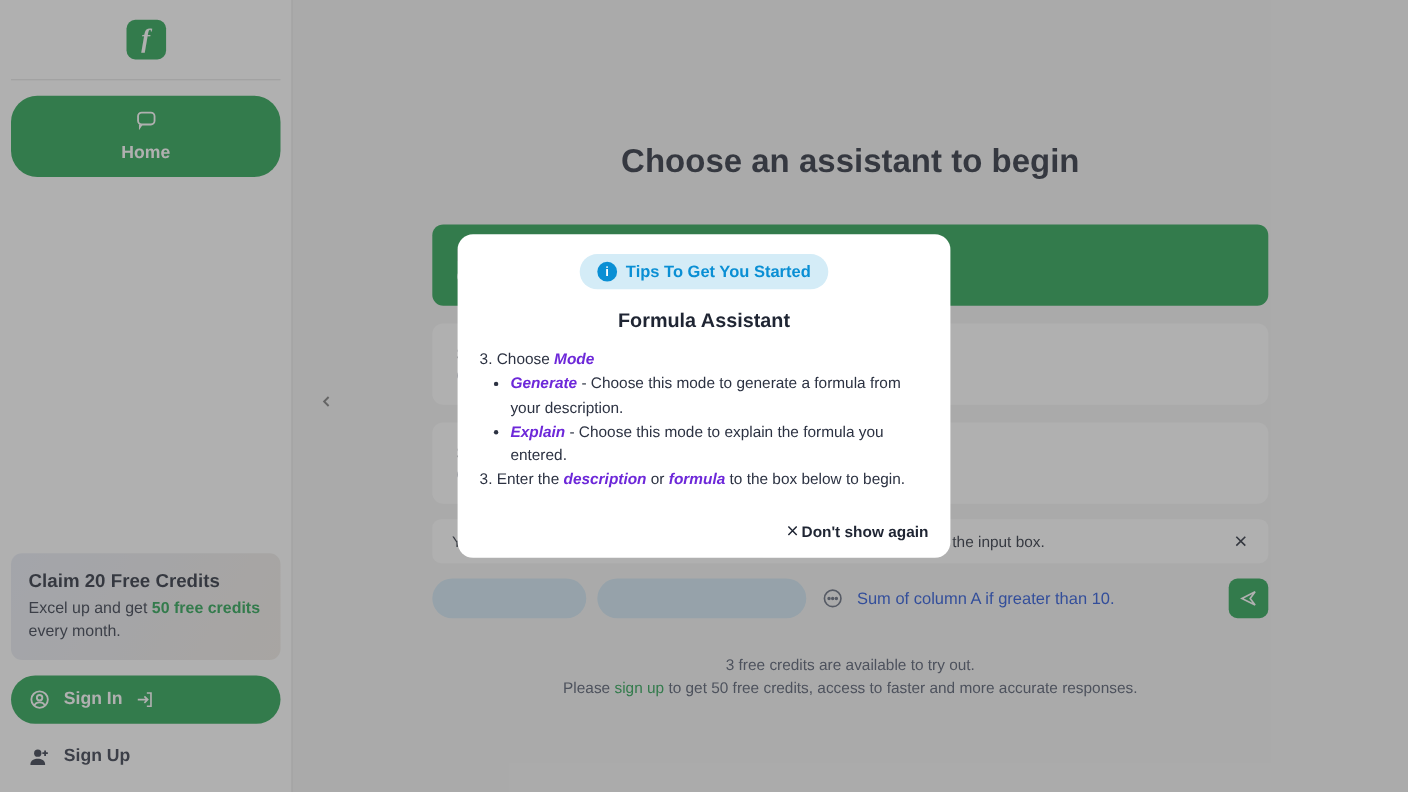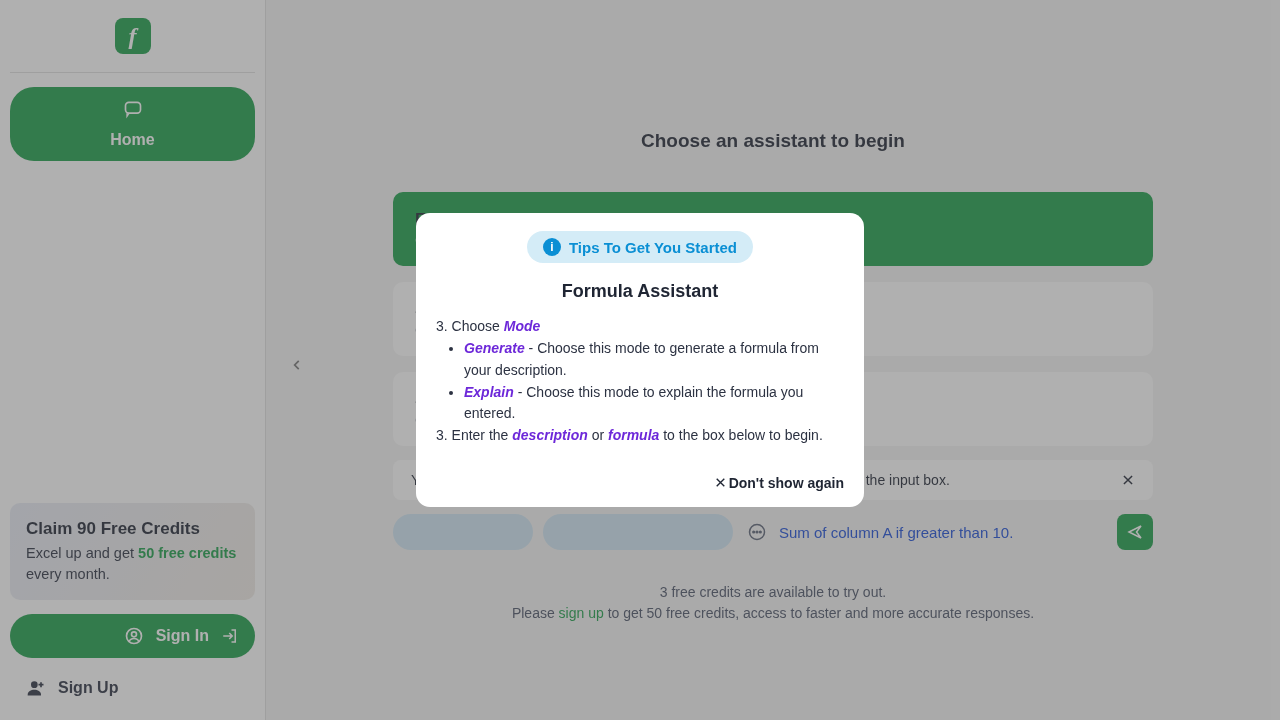--- a/index.html
+++ b/index.html
@@ -15,26 +15,26 @@
 
 .spacer { flex: 1; }
 
 .collapse-arrow { position: absolute; left: 290px; top: 356px; color: #777; font-size: 18px; cursor: pointer; }
 
 .credits-card { background: linear-gradient(120deg, #e8ecf5, #f0ece6); border-radius: 10px; padding: 16px; margin-bottom: 14px; }
 .credits-title { font-size: 17px; font-weight: 700; color: #1f2533; margin-bottom: 4px; }
 .credits-line { font-size: 14.5px; color: #2c3242; line-height: 1.4; }
 .credits-highlight { color: #1d9e4a; font-weight: 600; }
 
-.signin-btn { background: #1d9e4a; color: #fff; border-radius: 24px; padding: 12px 16px; display: flex; align-items: center; gap: 12px; font-size: 16px; font-weight: 600; cursor: pointer; justify-content: flex-end; margin-bottom: 8px; }
+.signin-btn { background: #1d9e4a; color: #fff; border-radius: 24px; padding: 12px 16px; display: flex; align-items: center; gap: 12px; font-size: 16px; font-weight: 600; cursor: pointer; justify-content: flex-start; margin-bottom: 8px; }
 .signin-left { display: flex; align-items: center; gap: 12px; }
 .signup-btn { color: #2c3242; padding: 12px 16px; display: flex; align-items: center; gap: 12px; font-size: 16px; font-weight: 600; cursor: pointer; }
 
 .main { flex: 1; padding: 40px 60px 20px; display: flex; flex-direction: column; align-items: center; }
-.page-title { font-size: 19px; font-weight: 800; color: #1f2533; margin-top: 90px; margin-bottom: 40px; }
+.page-title { font-size: 30px; font-weight: 800; color: #1f2533; margin-top: 90px; margin-bottom: 40px; }
 
 .cards { display: flex; flex-direction: column; gap: 16px; width: 760px; }
 .card { background: #fff; border-radius: 10px; padding: 18px 22px; }
 .card-title { font-size: 17px; font-weight: 700; color: #1f2533; }
 .card-desc { font-size: 14.5px; color: #4c5468; margin-top: 2px; }
 .card-formula { background: #1d9e4a; color: #fff; }
 .card-formula .card-desc { color: #e3f5e9; }
 
 .tip-bar { width: 760px; background: #fff; border-radius: 8px; padding: 12px 18px; display: flex; align-items: center; justify-content: space-between; font-size: 14px; color: #1f2533; margin-top: 14px; }
 
@@ -75,21 +75,21 @@
             <rect x="3" y="4" width="18" height="13" rx="4"></rect>
             <path d="M8 10h0M12 10h0M16 10h0M7 17l-2 3v-3"></path>
           </svg>
       </span>
       <span>Home</span>
     </div>
 
     <div class="spacer"></div>
 
     <div class="credits-card">
-      <div class="credits-title">Claim 90 Free Credits</div>
+      <div class="credits-title">Claim 20 Free Credits</div>
       <div class="credits-line">
         <span>Excel up and get </span><span class="credits-highlight">50 free credits</span><span> every month.</span>
       </div>
     </div>
 
     <div class="signin-btn">
       <div class="signin-left">
         <span class="icon">
           <svg width="20" height="20" viewBox="0 0 24 24" fill="none" stroke="#fff" stroke-width="2">
               <circle cx="12" cy="12" r="9"></circle>

